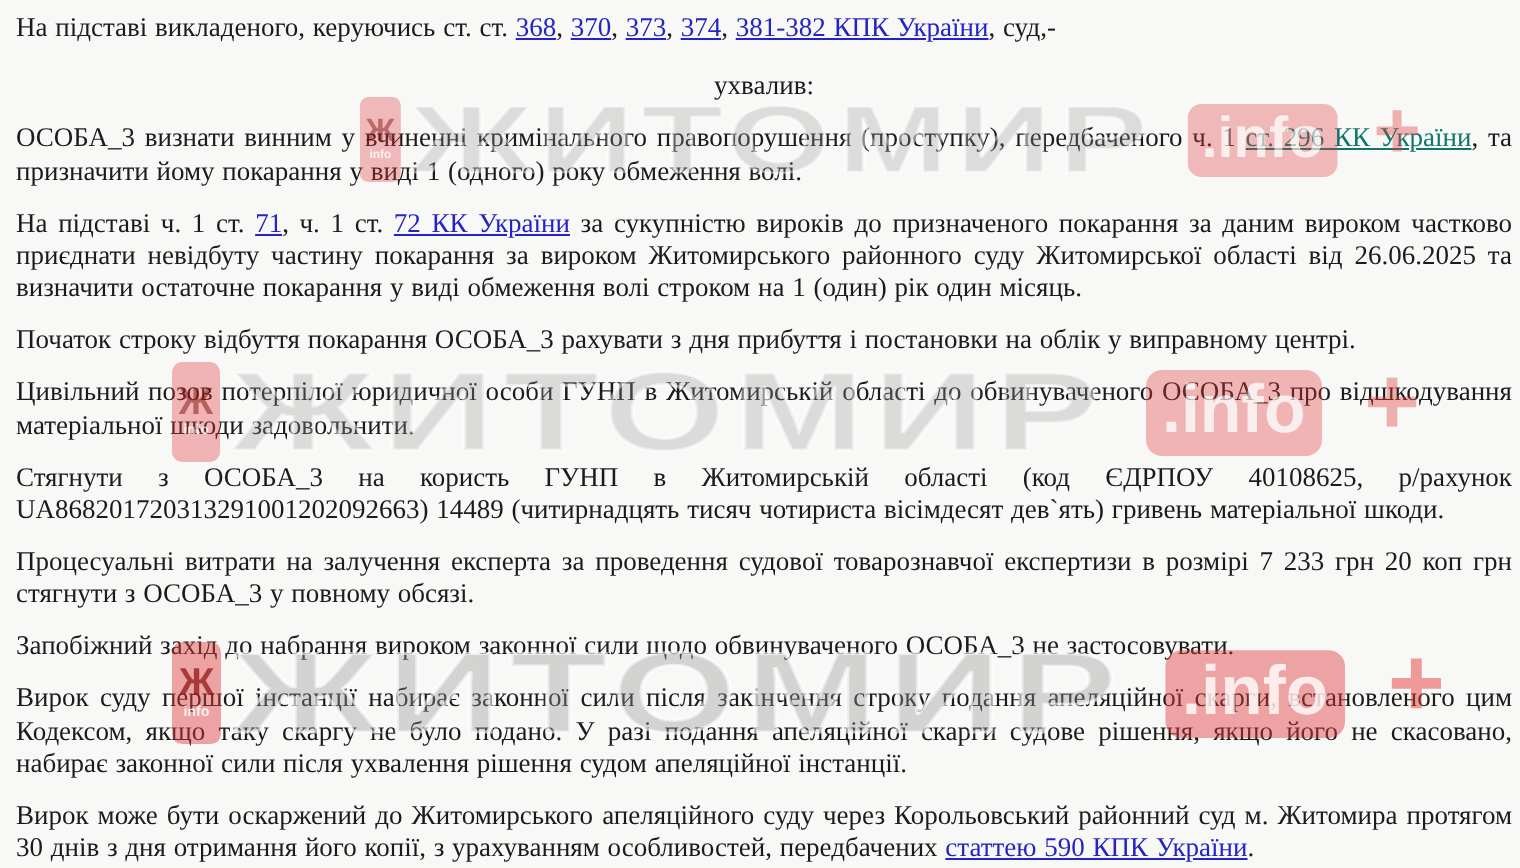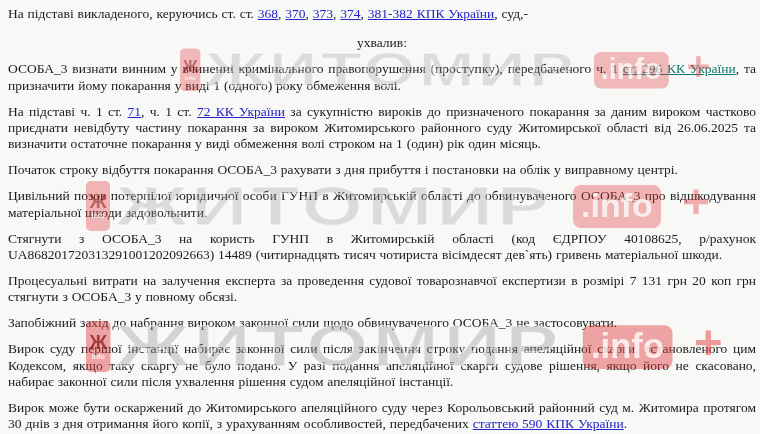--- a/index.html
+++ b/index.html
@@ -92,21 +92,21 @@
 <body>
 
 <div class="doc">
     <p class="para"><span>На підставі викладеного, керуючись ст. ст. </span><a href="#" class="lnk">368</a><span>, </span><a href="#" class="lnk">370</a><span>, </span><a href="#" class="lnk">373</a><span>, </span><a href="#" class="lnk">374</a><span>, </span><a href="#" class="lnk">381-382 КПК України</a><span>, суд,-</span></p>
     <p class="para center"><span>ухвалив:</span></p>
     <p class="para"><span>ОСОБА_3 визнати винним у вчиненні кримінального правопорушення (проступку), передбаченого ч. 1 </span><a href="#" class="lnk visited">ст. 296 КК України</a><span>, та призначити йому покарання у виді 1 (одного) року обмеження волі.</span></p>
     <p class="para"><span>На підставі ч. 1 ст. </span><a href="#" class="lnk">71</a><span>, ч. 1 ст. </span><a href="#" class="lnk">72 КК України</a><span> за сукупністю вироків до призначеного покарання за даним вироком частково приєднати невідбуту частину покарання за вироком Житомирського районного суду Житомирської області від 26.06.2025 та визначити остаточне покарання у виді обмеження волі строком на 1 (один) рік один місяць.</span></p>
     <p class="para"><span>Початок строку відбуття покарання ОСОБА_3 рахувати з дня прибуття і постановки на облік у виправному центрі.</span></p>
     <p class="para"><span>Цивільний позов потерпілої юридичної особи ГУНП в Житомирській області до обвинуваченого ОСОБА_3 про відшкодування матеріальної шкоди задовольнити.</span></p>
     <p class="para"><span>Стягнути з ОСОБА_3 на користь ГУНП в Житомирській області (код ЄДРПОУ 40108625, р/рахунок UA868201720313291001202092663) 14489 (читирнадцять тисяч чотириста вісімдесят дев`ять) гривень матеріальної шкоди.</span></p>
-    <p class="para"><span>Процесуальні витрати на залучення експерта за проведення судової товарознавчої експертизи в розмірі 7 131 грн 20 коп грн стягнути з ОСОБА_3 у повному обсязі.</span></p>
+    <p class="para"><span>Процесуальні витрати на залучення експерта за проведення судової товарознавчої експертизи в розмірі 7 233 грн 20 коп грн стягнути з ОСОБА_3 у повному обсязі.</span></p>
     <p class="para"><span>Запобіжний захід до набрання вироком законної сили щодо обвинуваченого ОСОБА_3 не застосовувати.</span></p>
     <p class="para"><span>Вирок суду першої інстанції набирає законної сили після закінчення строку подання апеляційної скарги, встановленого цим Кодексом, якщо таку скаргу не було подано. У разі подання апеляційної скарги судове рішення, якщо його не скасовано, набирає законної сили після ухвалення рішення судом апеляційної інстанції.</span></p>
     <p class="para"><span>Вирок може бути оскаржений до Житомирського апеляційного суду через Корольовський районний суд м. Житомира протягом 30 днів з дня отримання його копії, з урахуванням особливостей, передбачених </span><a href="#" class="lnk">статтею 590 КПК України</a><span>.</span></p>
   </div>
 
 <div class="wm" style="left: 180px; top: 46px; opacity: 0.75; transform: scale(0.85);">
   <div class="wm-logo">
     <span class="wm-logo-zh">Ж</span>
     <span class="wm-logo-info">info</span>
   </div>

